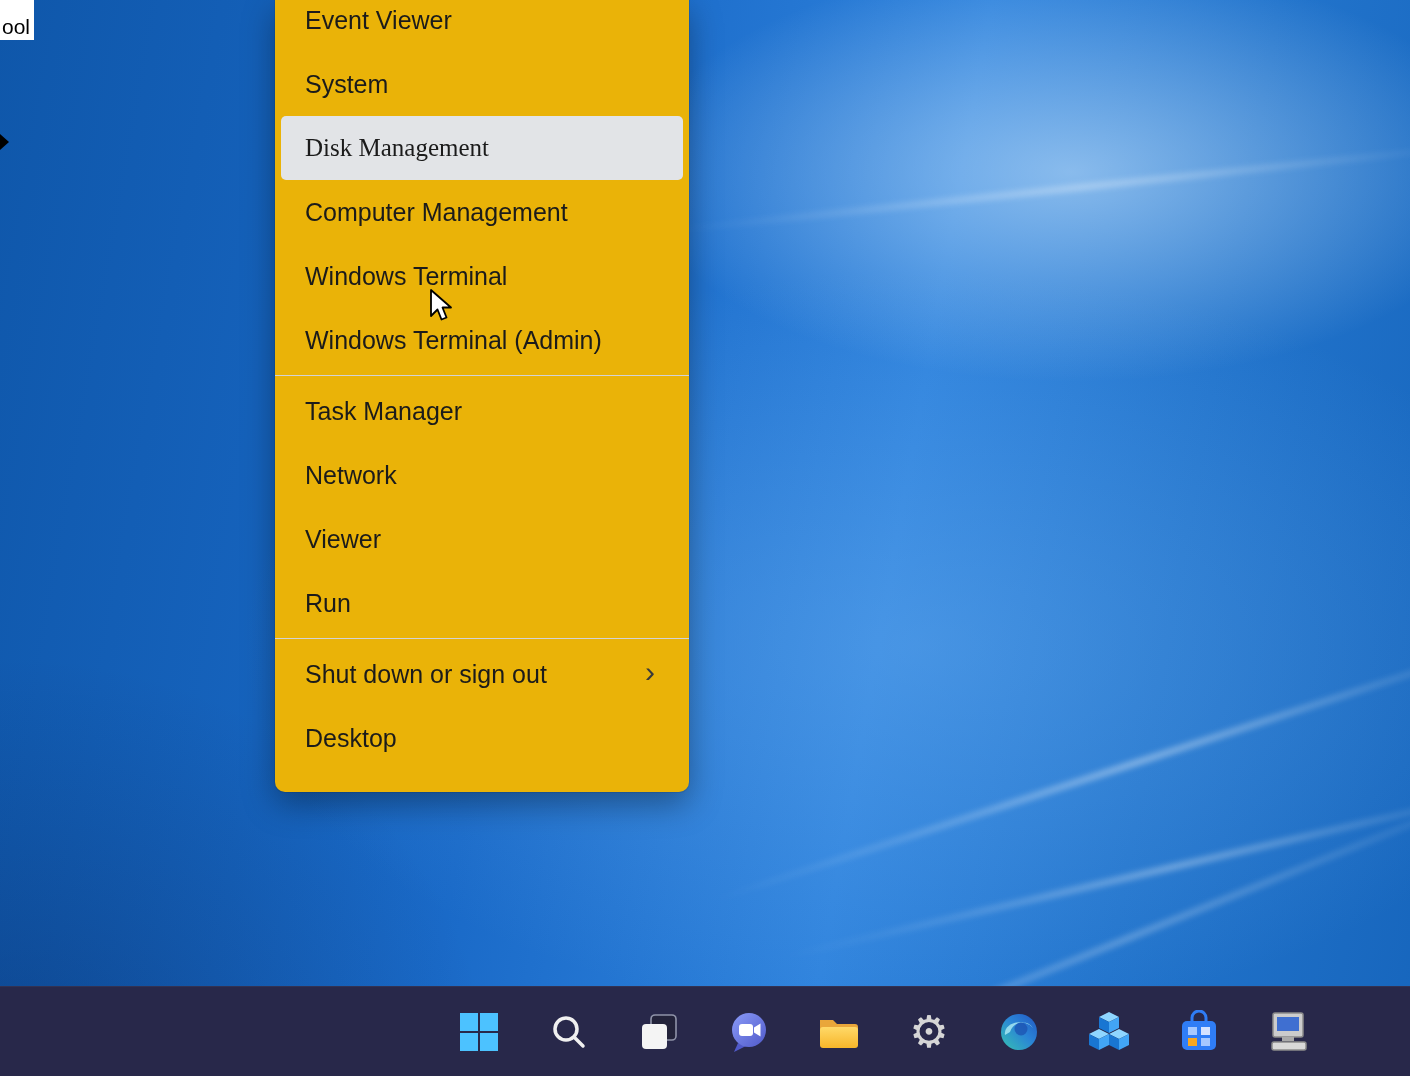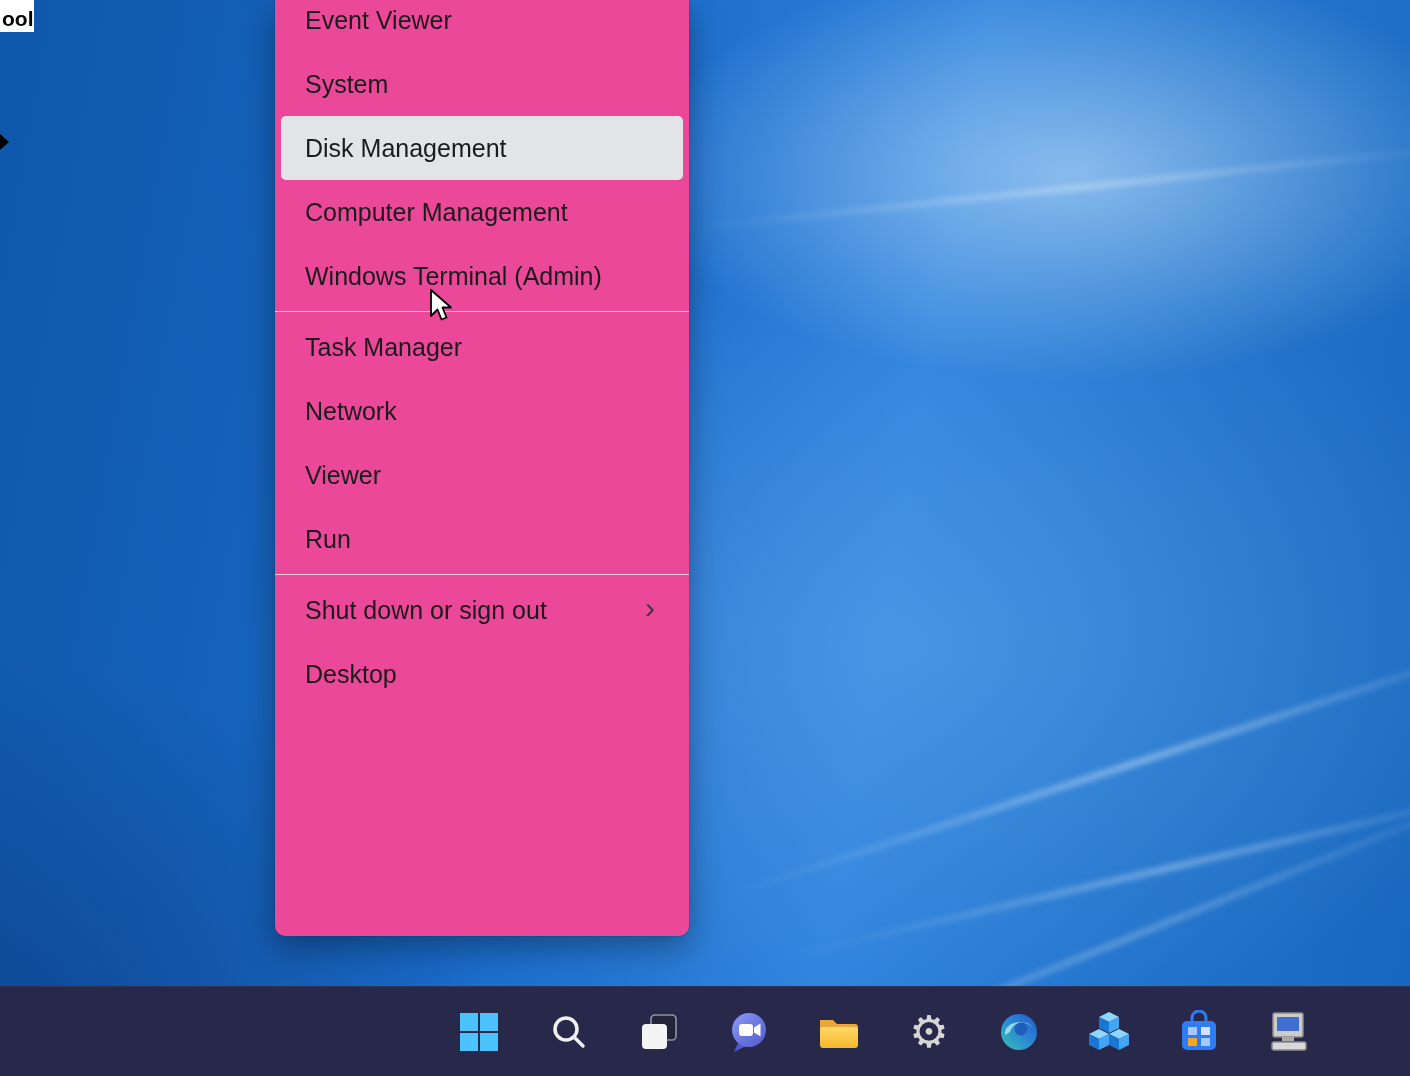--- a/index.html
+++ b/index.html
@@ -24,48 +24,48 @@
     background: linear-gradient(90deg, rgba(255,255,255,0), rgba(255,255,255,0.75), rgba(255,255,255,0));
     filter: blur(3px);
   }
   .streak.s1 { left: 46%; top: 185px; width: 860px; transform: rotate(-6deg); opacity: .55; }
   .streak.s2 { left: 48%; top: 760px; width: 920px; transform: rotate(-18deg); opacity: .7; }
   .streak.s3 { left: 54%; top: 865px; width: 820px; transform: rotate(-13deg); opacity: .6; }
   .streak.s4 { left: 44%; top: 935px; width: 1020px; transform: rotate(-22deg); opacity: .45; }
 
   
   .corner {
-    position: absolute; left: 0; top: 0; width: 34px; height: 32px;
+    position: absolute; left: 0; top: 0; width: 34px; height: 40px;
     background: #ffffff;
     display: flex; align-items: flex-end;
     padding: 1px 2px;
-    font-size: 21px; font-weight: 700; color: #000;
+    font-size: 21px; font-weight: 400; color: #000;
   }
   .edge-mark {
     position: absolute; left: 0; top: 134px; width: 9px; height: 16px;
     background: #000; clip-path: polygon(0 0, 100% 50%, 0 100%);
   }
 
   
   .winx-menu {
-    position: absolute; left: 275px; top: 0; width: 414px; height: 936px;
-    background: #ec4899;
+    position: absolute; left: 275px; top: 0; width: 414px; height: 792px;
+    background: #eab308;
     border-radius: 0 0 10px 10px;
     box-shadow: 0 12px 32px rgba(0,0,0,0.35), 0 0 0 1px rgba(0,0,0,0.07);
     overflow: hidden;
   }
   .winx-list { margin-top: -12px; }
   .mi {
     height: 64px; margin: 0 6px; padding: 0 28px 0 24px;
     display: flex; align-items: center; justify-content: space-between;
     border-radius: 5px;
     font-size: 25px; color: #1b1b1b;
     cursor: default; white-space: nowrap;
   }
-  .mi.highlighted { background: #e2e4e7; }
+  .mi.highlighted { background: #e2e4e7; font-family: Liberation Serif, serif; }
   .mi .arrow { font-size: 30px; color: #3a3a3a; line-height: 1; padding-bottom: 4px; }
   .sep { height: 1px; background: #d2d3d7; margin: 3px 0; }
 
   
   .cursor { position: absolute; left: 428px; top: 288px; width: 28px; height: 36px; }
 
   
   .taskbar {
     position: absolute; left: 0; right: 0; bottom: 0; height: 90px;
     background: #28284a;
@@ -104,20 +104,23 @@
       <span>Event Viewer</span>
     </div>
     <div class="mi">
       <span>System</span>
     </div>
     <div class="mi highlighted">
       <span>Disk Management</span>
     </div>
     <div class="mi">
       <span>Computer Management</span>
+    </div>
+    <div class="mi">
+      <span>Windows Terminal</span>
     </div>
     <div class="mi">
       <span>Windows Terminal (Admin)</span>
     </div>
 
     <div class="sep"></div>
 
     <div class="mi">
       <span>Task Manager</span>
     </div>

